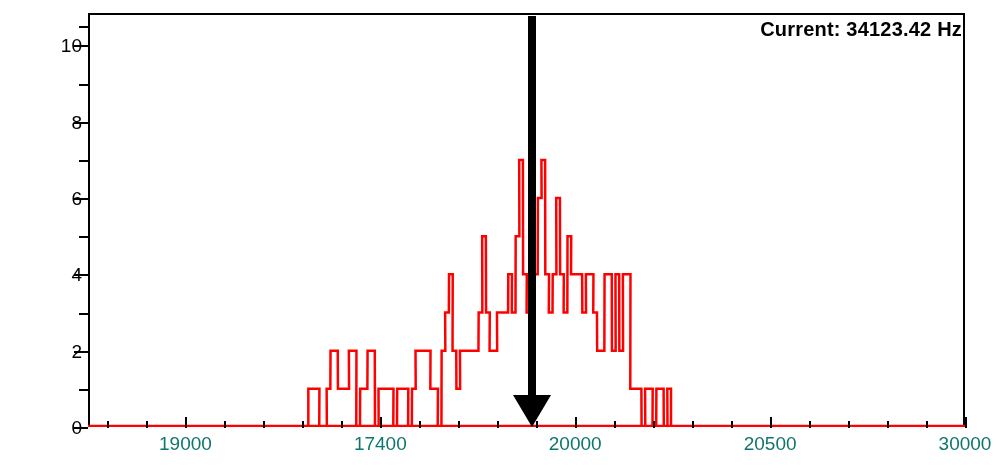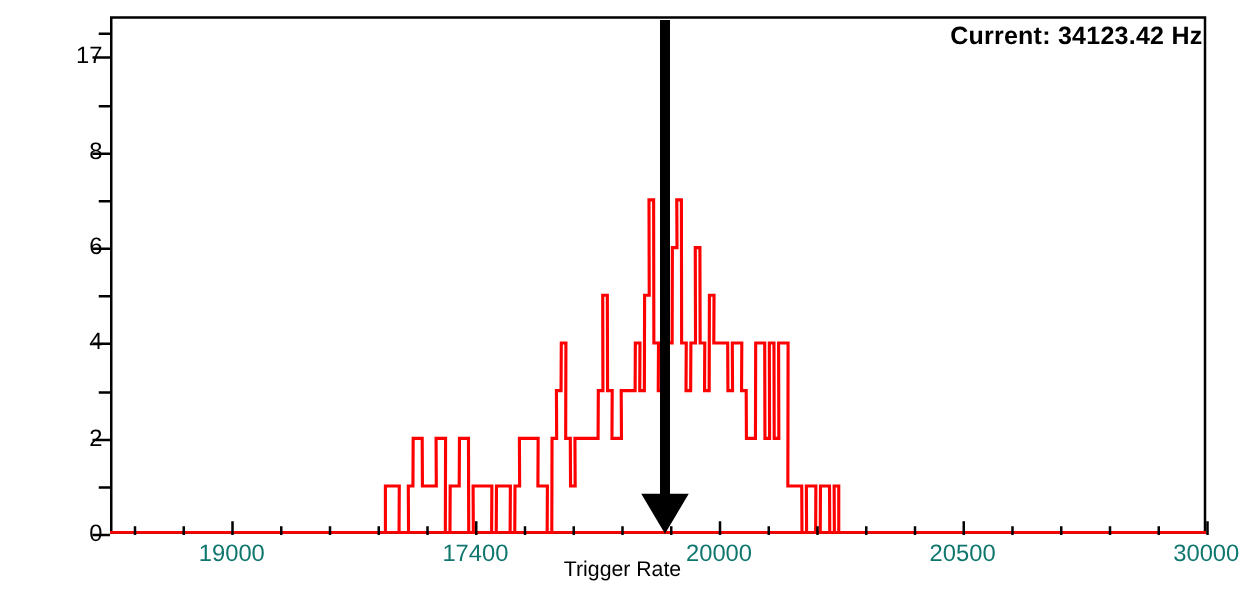--- a/index.html
+++ b/index.html
@@ -63,21 +63,21 @@
       <div class="ytick minor" style="top: 146.903px;"></div>
       <div class="ytick" style="top: 108.747px;"></div>
       <div class="ytick minor" style="top: 70.5899px;"></div>
       <div class="ytick" style="top: 32.4332px;"></div>
       <div class="ytick minor" style="top: 13.3548px;"></div>
       <div class="ylabel" style="top: 414px;">0</div>
       <div class="ylabel" style="top: 337.687px;">2</div>
       <div class="ylabel" style="top: 261.373px;">4</div>
       <div class="ylabel" style="top: 185.06px;">6</div>
       <div class="ylabel" style="top: 108.747px;">8</div>
-      <div class="ylabel" style="top: 32.4332px;">17</div>
+      <div class="ylabel" style="top: 32.4332px;">10</div>
       <div class="xtick minor" style="left: 19.4889px;"></div>
       <div class="xtick minor" style="left: 58.4667px;"></div>
       <div class="xtick" style="left: 97.4444px;"></div>
       <div class="xtick minor" style="left: 136.422px;"></div>
       <div class="xtick minor" style="left: 175.4px;"></div>
       <div class="xtick minor" style="left: 214.378px;"></div>
       <div class="xtick minor" style="left: 253.356px;"></div>
       <div class="xtick" style="left: 292.333px;"></div>
       <div class="xtick minor" style="left: 331.311px;"></div>
       <div class="xtick minor" style="left: 370.289px;"></div>
@@ -101,15 +101,14 @@
       <div class="xlabel" style="left: 877px;">30000</div>
     </div>
 
   <div id="marker" style="left: 511.809px; top: 16px; width: 40px; height: 411px;">
     <div class="shaft" style="top: 0px; height: 381px;"></div>
     <div class="head" style="top: 379px;"></div>
   </div>
 
   <div id="current-title">Current: 34123.42 Hz</div>
 
-  <div id="xaxis-title">Trigger Rate</div>
 
 </div>
 
 </body></html>

